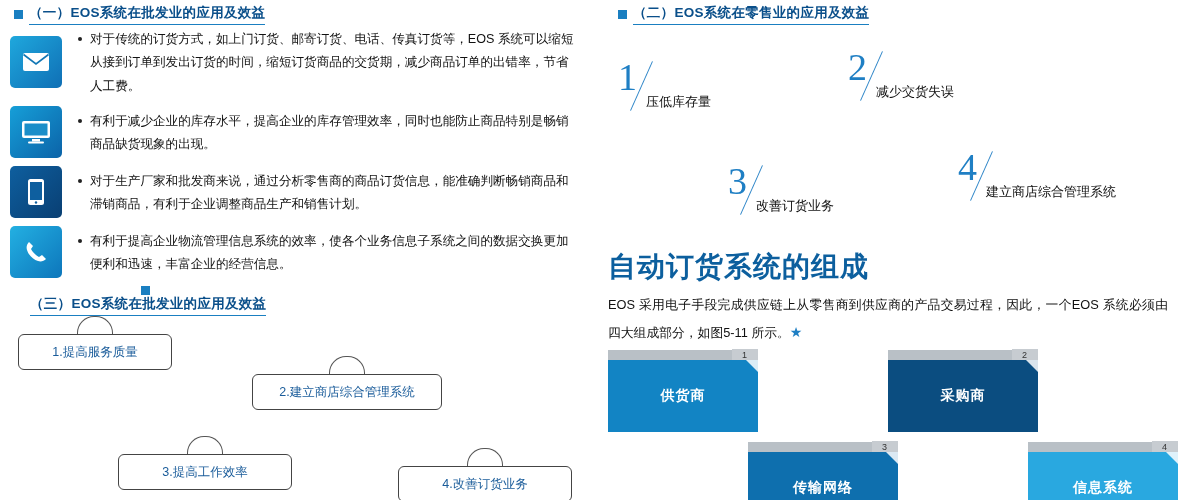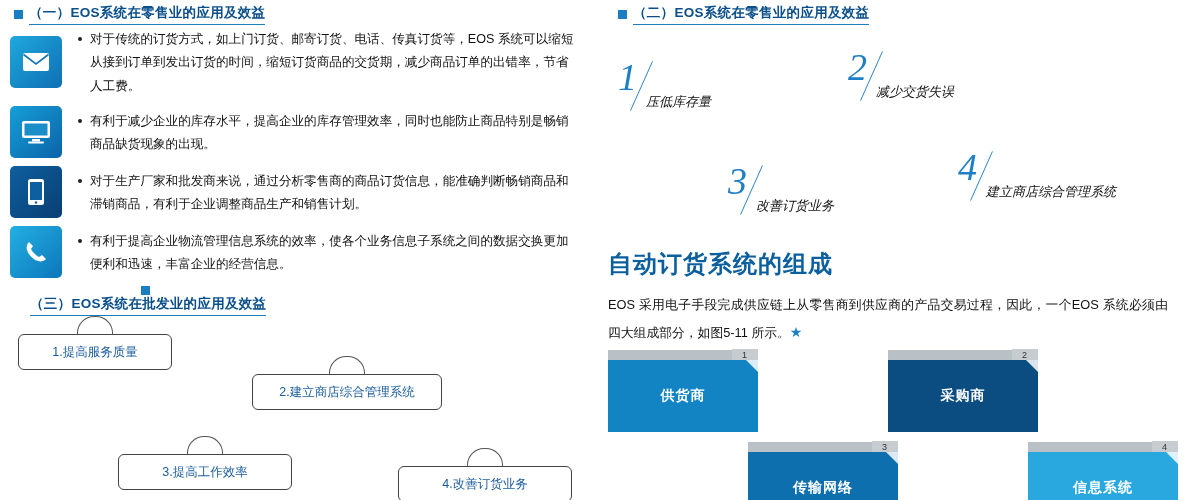--- a/index.html
+++ b/index.html
@@ -126,21 +126,20 @@
     top: 11px;
     width: 4px;
     height: 4px;
     background: #222;
     border-radius: 50%;
   }
 
   
   .num-item {
     position: absolute;
-    font-style: italic;
   }
   .num-digit {
     font-size: 38px;
     color: #1f7fc4;
     font-family: "Liberation Serif", serif;
     line-height: 1;
     display: inline-block;
   }
   .num-slash {
     display: inline-block;
@@ -157,21 +156,21 @@
     display: inline-block;
     vertical-align: bottom;
     padding-bottom: 2px;
   }
 
   
   #bigTitle {
     position: absolute;
     left: 18px;
     top: 248px;
-    font-size: 24px;
+    font-size: 28px;
     font-weight: bold;
     color: #0c5f9e;
     letter-spacing: 1px;
   }
   #bodyPara {
     position: absolute;
     left: 18px;
     top: 292px;
     width: 560px;
     font-size: 12.8px;
@@ -273,21 +272,21 @@
 <body>
 
 <div class="page">
 
   <div class="divider"></div>
 
   <div class="col-left">
 
     <div class="sec-head" id="head1">
       <span class="bullet-sq"></span>
-      <span class="underline-wrap">（一）EOS系统在零售业的应用及效益</span>
+      <span class="underline-wrap">（一）EOS系统在批发业的应用及效益</span>
     </div>
 
     <div class="icon-list">
 
       <div class="il-row">
         <div class="il-icon ic1">
           <svg width="28" height="20" viewBox="0 0 28 20">
             <rect x="1" y="1" width="26" height="18" rx="2" fill="#ffffff"></rect>
             <path d="M1.5 2.5 L14 12 L26.5 2.5" stroke="#1277b5" stroke-width="1.6" fill="none"></path>
           </svg>

